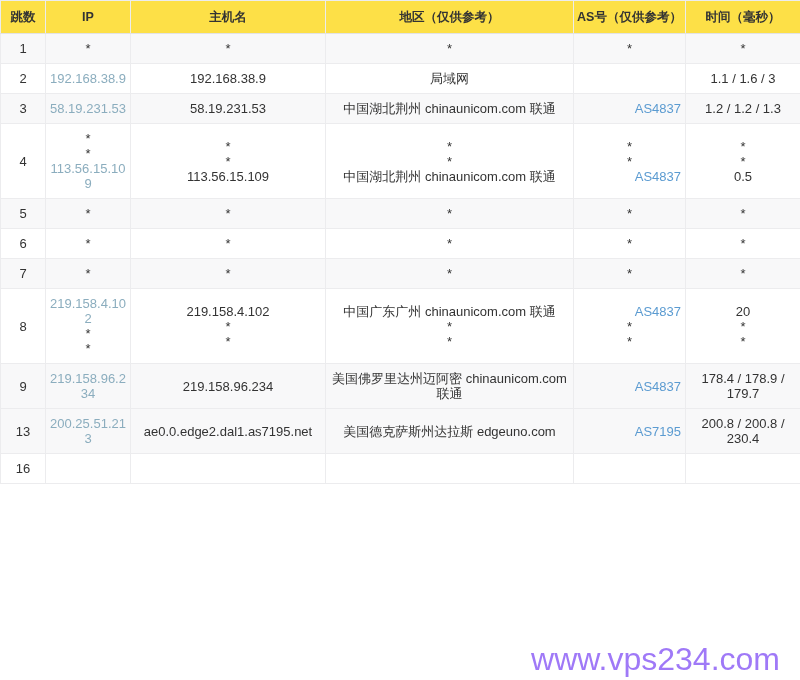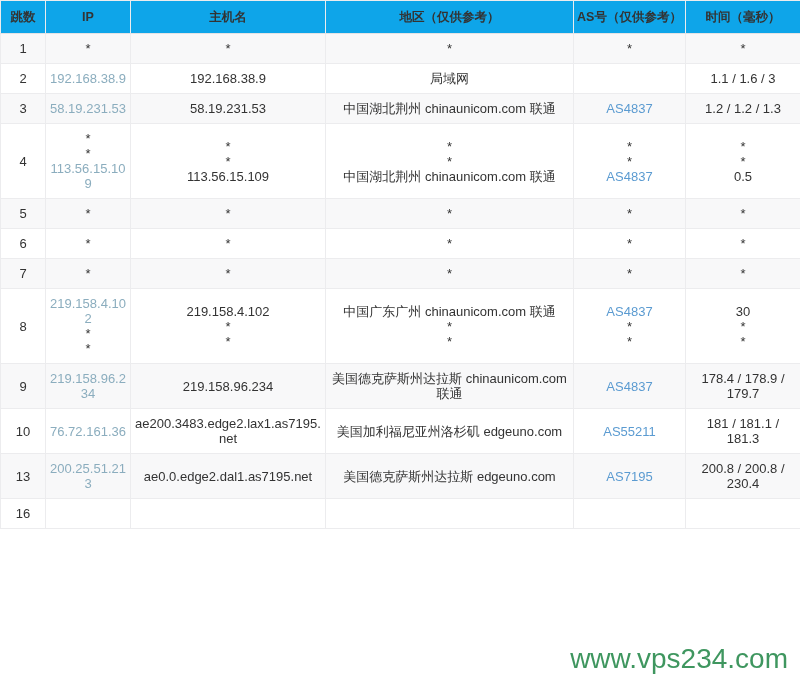--- a/index.html
+++ b/index.html
@@ -15,32 +15,32 @@
   }
   table.trace th, table.trace td{
     border:1px solid #ececee;
     text-align:center;vertical-align:middle;
     padding:7px 4px;
     line-height:15px;
     word-wrap:break-word;
   }
   table.trace th{
     font-weight:bold;font-size:12.5px;color:#333;
-    line-height:16px;padding:8px 2px;background:#0ea5e9;
+    line-height:16px;padding:8px 2px;background:#fde047;
     border-bottom:1px solid #e3e3e5;
   }
   tr.odd td{background:#f8f8f9;}
   tr.even td{background:#ffffff;}
   .line{min-height:15px;}
   .c-teal{color:#8badbe;}
-  .c-blue{color:#5b9bd1;}
+  .c-blue{color:#5b9bd1;text-align:right;}
   .watermark{
-    position:absolute;right:12px;bottom:5px;
-    font-size:28px;line-height:32px;
-    color:#15803d;opacity:.82;
+    position:absolute;right:20px;bottom:5px;
+    font-size:32px;line-height:32px;
+    color:#8b5cf6;opacity:.82;
     white-space:nowrap;letter-spacing:0;
     pointer-events:none;
   }
 </style>
 </head>
 <body>
 
 <div class="page">
   <table class="trace">
     <colgroup>
@@ -214,59 +214,41 @@
             <div class="line">中国广东广州 chinaunicom.com 联通</div>
             <div class="line">*</div>
             <div class="line">*</div>
           </td>
           <td>
             <div class="line c-blue">AS4837</div>
             <div class="line">*</div>
             <div class="line">*</div>
           </td>
           <td>
-            <div class="line">30</div>
+            <div class="line">20</div>
             <div class="line">*</div>
             <div class="line">*</div>
           </td>
         </tr>
         <tr class="odd">
           <td>9</td>
           <td>
             <div class="line c-teal">219.158.96.234</div>
           </td>
           <td>
             <div class="line">219.158.96.234</div>
           </td>
           <td>
-            <div class="line">美国德克萨斯州达拉斯 chinaunicom.com 联通</div>
+            <div class="line">美国佛罗里达州迈阿密 chinaunicom.com 联通</div>
           </td>
           <td>
             <div class="line c-blue">AS4837</div>
           </td>
           <td>
             <div class="line">178.4 / 178.9 / 179.7</div>
-          </td>
-        </tr>
-        <tr class="even">
-          <td>10</td>
-          <td>
-            <div class="line c-teal">76.72.161.36</div>
-          </td>
-          <td>
-            <div class="line">ae200.3483.edge2.lax1.as7195.net</div>
-          </td>
-          <td>
-            <div class="line">美国加利福尼亚州洛杉矶 edgeuno.com</div>
-          </td>
-          <td>
-            <div class="line c-blue">AS55211</div>
-          </td>
-          <td>
-            <div class="line">181 / 181.1 / 181.3</div>
           </td>
         </tr>
         <tr class="odd">
           <td>13</td>
           <td>
             <div class="line c-teal">200.25.51.213</div>
           </td>
           <td>
             <div class="line">ae0.0.edge2.dal1.as7195.net</div>
           </td>

